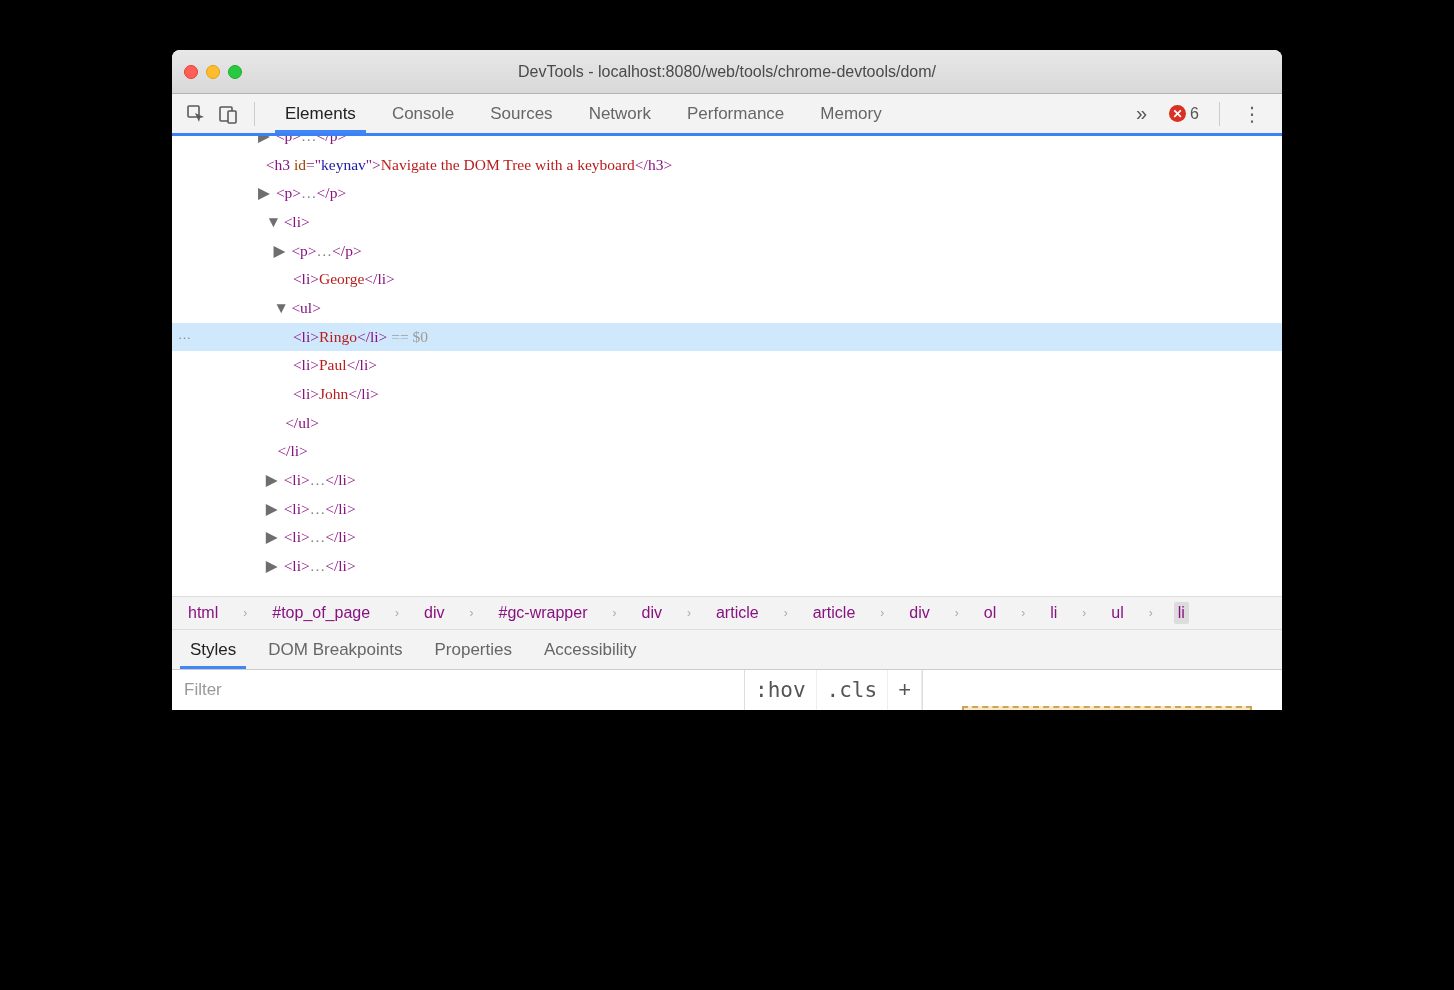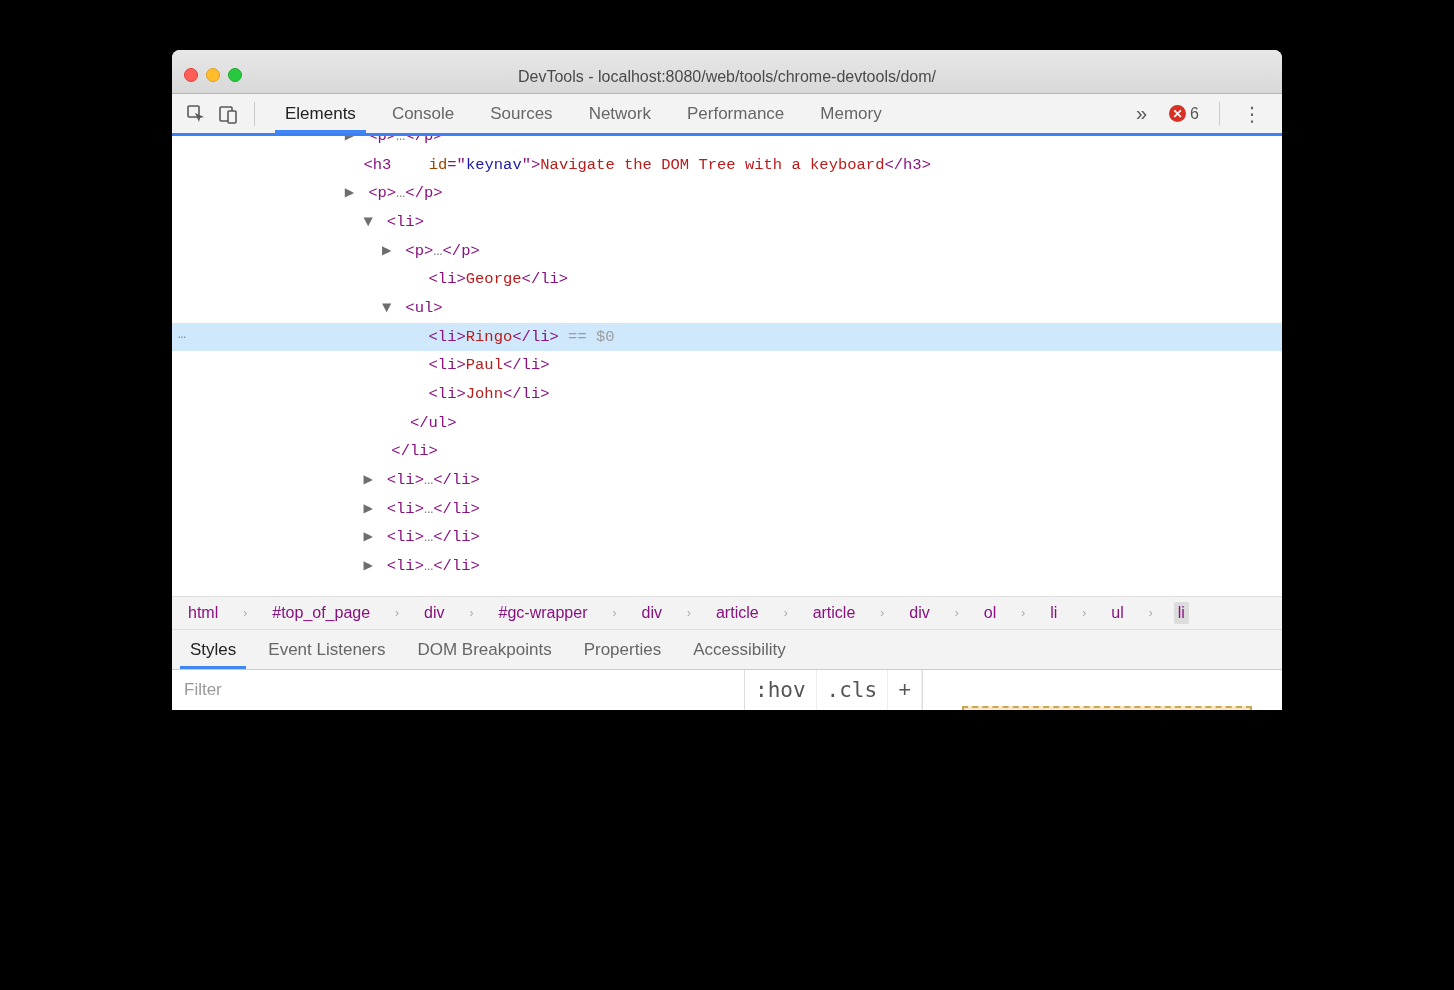--- a/index.html
+++ b/index.html
@@ -18,21 +18,21 @@
   background: #fff;
   border-radius: 8px 8px 0 0;
   box-shadow: 0 20px 60px rgba(0,0,0,0.5);
   overflow: hidden;
 }
 .titlebar {
   height: 44px;
   background: linear-gradient(#e8e8e8, #d8d8d8);
   border-bottom: 1px solid #b3b3b3;
   display: flex;
-  align-items: flex-start;
+  align-items: center;
   padding: 18px 12px;
   position: relative;
 }
 .traffic { display: flex; gap: 8px; }
 .traffic .dot { width: 14px; height: 14px; border-radius: 50%; }
 .dot.red { background: #ff5f57; border: 1px solid #e24038; }
 .dot.yellow { background: #ffbd2e; border: 1px solid #e1a117; }
 .dot.green { background: #28c940; border: 1px solid #1bad2c; }
 .title {
   position: absolute;
@@ -84,21 +84,21 @@
 }
 .err-icon {
   width: 17px; height: 17px; border-radius: 50%;
   background: #d93025; color: #fff;
   display: flex; align-items: center; justify-content: center;
   font-size: 12px; font-weight: bold;
 }
 .kebab { padding: 0 10px; color: #666; font-size: 20px; cursor: pointer; }
 
 .dom-tree {
-  font-family: Liberation Mono, monospace;
+  font-family: Liberation Serif, serif;
   font-size: 15.5px;
   line-height: 1.85;
   height: 460px;
   overflow: hidden;
   background: #fff;
   position: relative;
 }
 .dom-line {
   white-space: pre;
   padding-left: 24px;
@@ -107,21 +107,21 @@
   background: #cfe8fc;
 }
 .ellipsis-gutter {
   position: absolute;
   left: 6px;
   color: #888;
   font-size: 13px;
 }
 .arrow { color: #6e6e6e; display: inline-block; width: 14px; cursor: pointer; }
 .tag { color: #881280; }
-.attr-name { color: #994500; margin-left: 28px; }
+.attr-name { color: #994500; }
 .attr-val { color: #1a1aa6; }
 .text-node { color: #b91c1c; }
 .console-hint { color: #9c9c9c; }
 .collapsed-dots { color: #888; }
 
 .breadcrumb {
   height: 34px;
   background: #f3f3f3;
   border-top: 1px solid #ddd;
   border-bottom: 1px solid #ddd;
@@ -280,21 +280,20 @@
       <span class="crumb-sep">›</span>
     <span class="crumb">li</span>
       <span class="crumb-sep">›</span>
     <span class="crumb">ul</span>
       <span class="crumb-sep">›</span>
     <span class="crumb sel">li</span>
   </div>
 
   <div class="subtabs">
     <div class="subtab active">Styles</div>
-    <div class="subtab">Event Listeners</div>
     <div class="subtab">DOM Breakpoints</div>
     <div class="subtab">Properties</div>
     <div class="subtab">Accessibility</div>
   </div>
 
   <div class="styles-bar">
     <input class="filter-input" placeholder="Filter" style="">
     <div class="style-btn">:hov</div>
     <div class="style-btn">.cls</div>
     <div class="style-btn plus">+</div>

